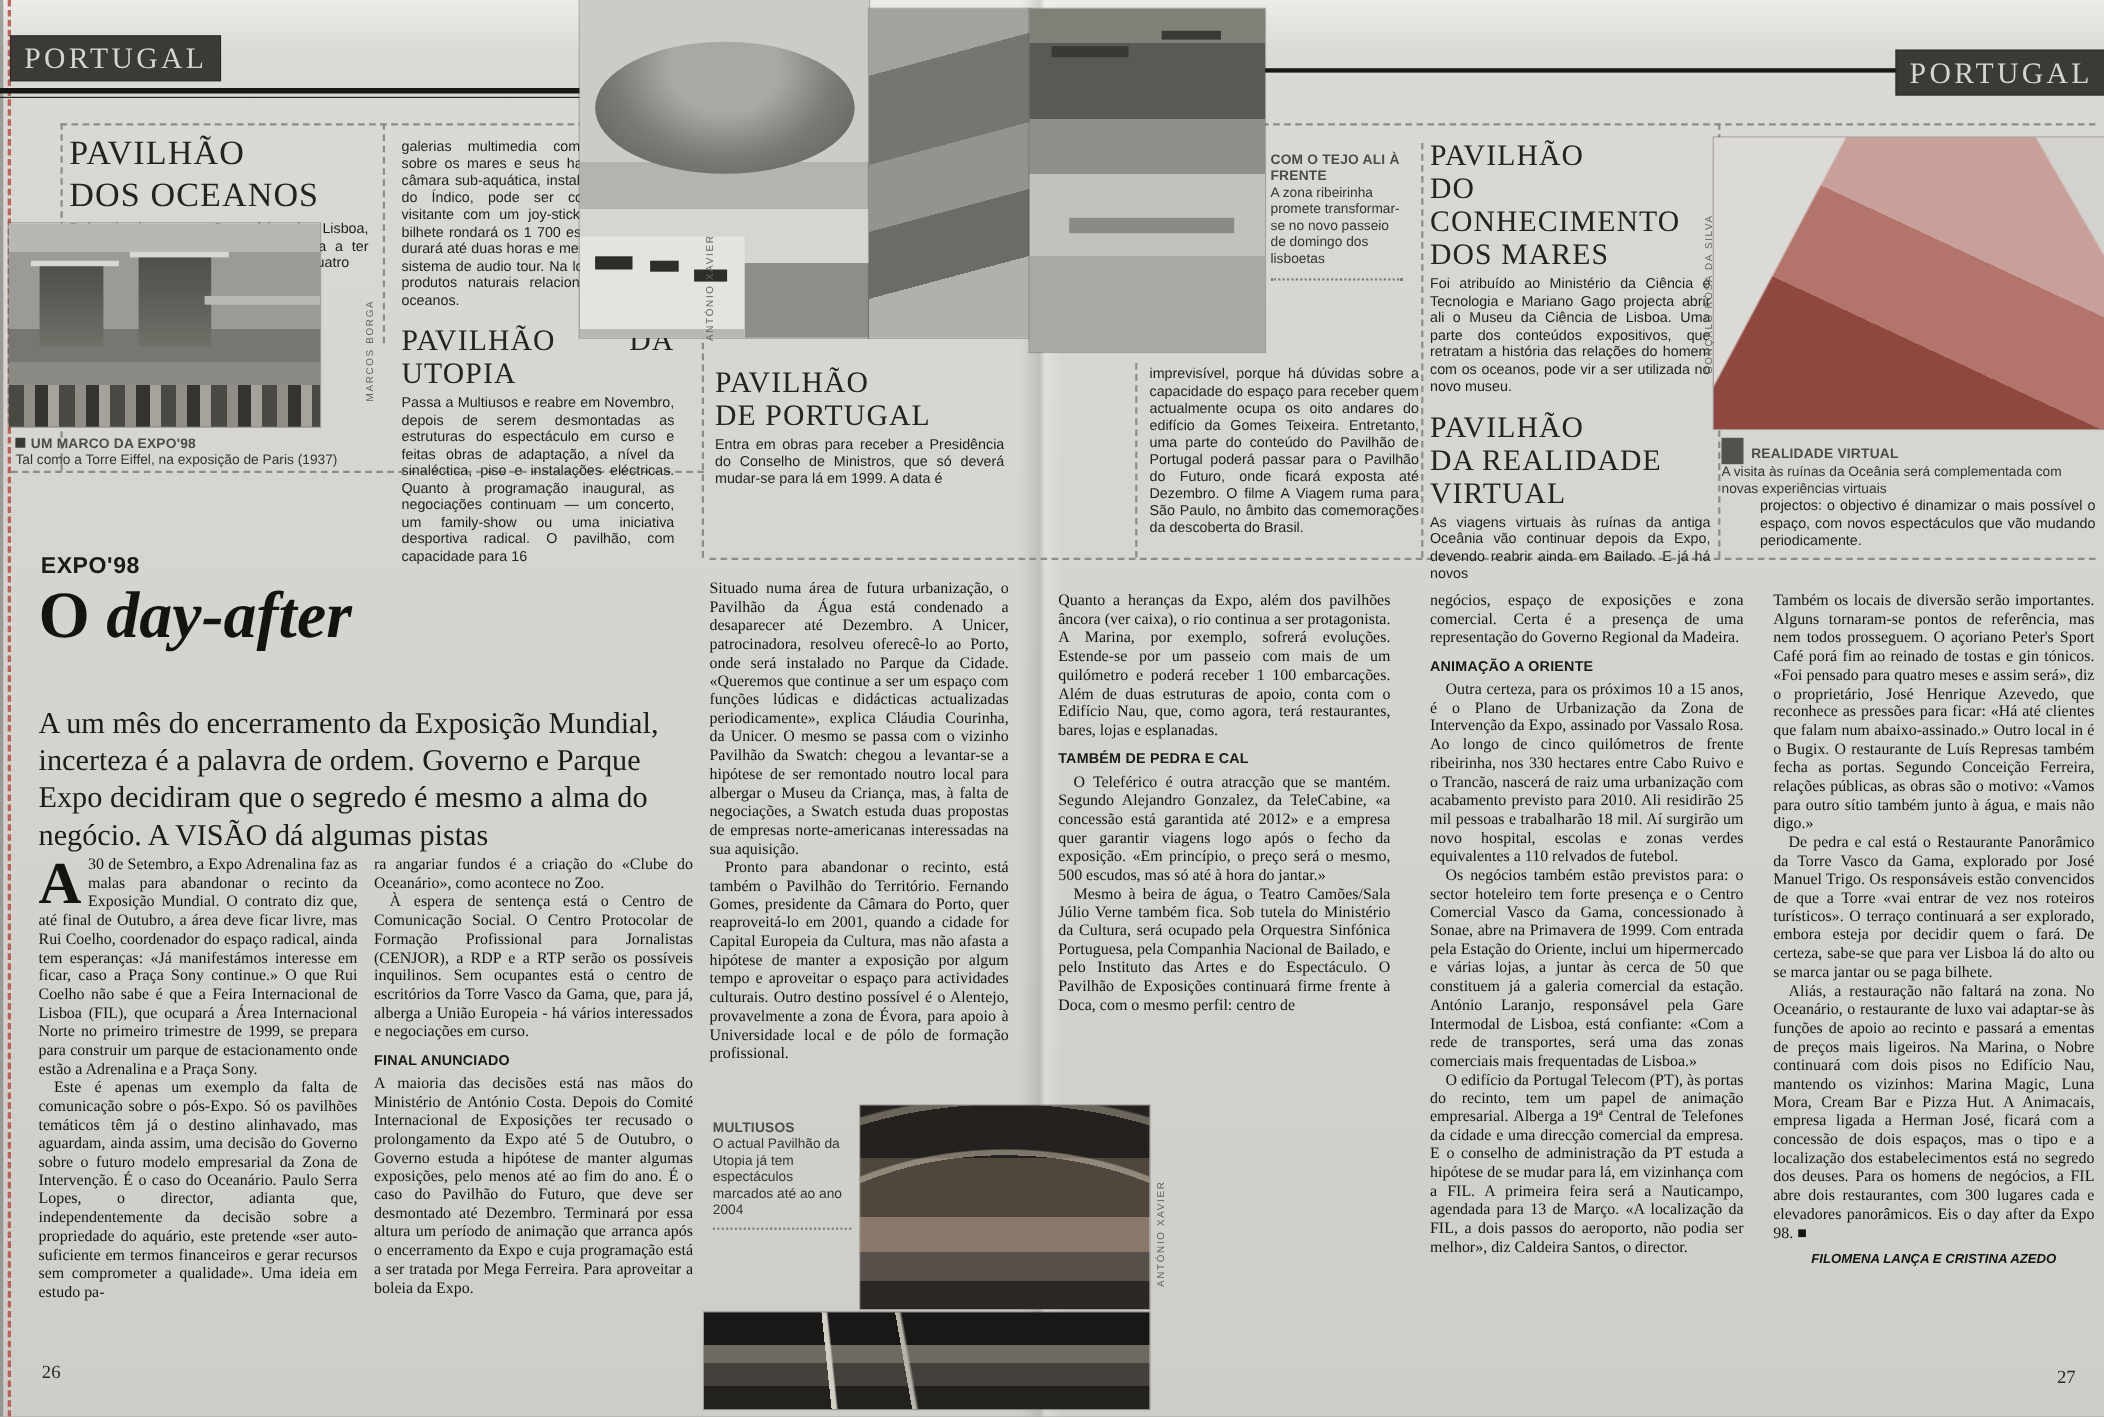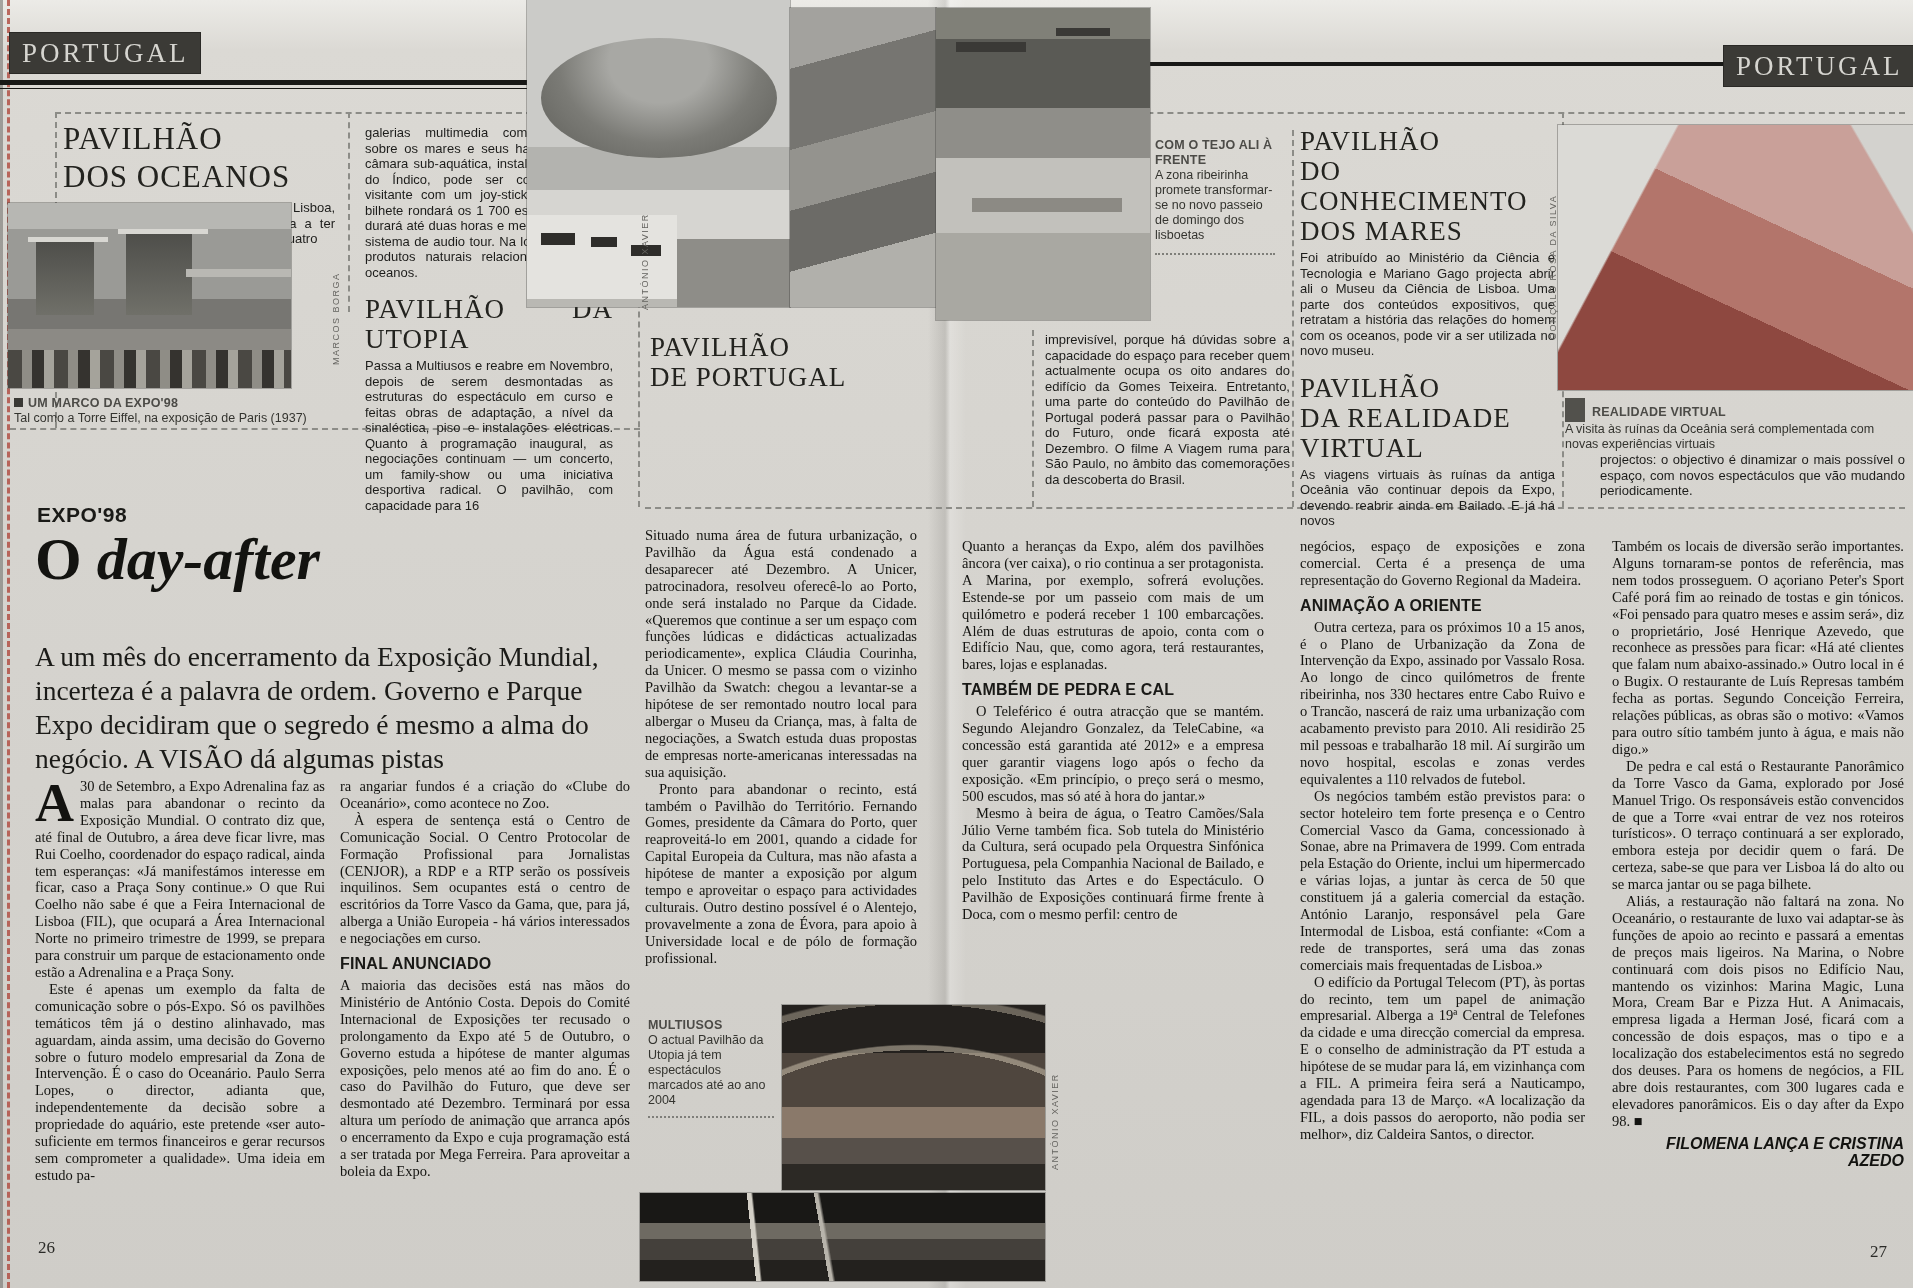--- a/index.html
+++ b/index.html
@@ -67,25 +67,25 @@
   .kicker{font-weight:bold;font-size:21px;letter-spacing:.5px;color:#1a1a17;}
   .headline{font-family:"Liberation Serif","DejaVu Serif",serif;font-weight:bold;font-size:60px;
     line-height:62px;color:#131310;}
   .headline .em{font-style:italic;}
   .standfirst{font-family:"Liberation Serif","DejaVu Serif",serif;font-size:27.5px;line-height:34px;
     color:#1b1b18;text-align:left;}
   .bodycol{font-family:"Liberation Serif","DejaVu Serif",serif;font-size:14.5px;line-height:16.9px;
     text-align:justify;color:#131310;z-index:2;}
   .bodycol p{margin:0;}
   .bodycol p + p{text-indent:14px;}
-  .subhead{font-family:"Liberation Sans","DejaVu Sans",sans-serif;font-weight:bold;font-size:16px;
+  .subhead{font-family:"Liberation Sans","DejaVu Sans",sans-serif;font-weight:bold;font-size:13px;
     letter-spacing:.2px;margin:9px 0 4px;color:#191916;}
   .dropcap{float:left;font-weight:bold;font-size:54px;line-height:44px;padding:3px 6px 0 0;}
   .byline{font-weight:bold;font-style:italic;font-family:"Liberation Sans","DejaVu Sans",sans-serif;
-    font-size:16px;text-align:right;margin-top:6px;}
+    font-size:12px;text-align:center;margin-top:6px;}
   .pagenum{font-family:"Liberation Serif","DejaVu Serif",serif;font-size:17px;color:#2a2a27;}
 </style>
 </head>
 <body>
 
 <div id="canvas">
 
   <div class="abs edge-dark"></div>
   <div class="abs red-dash"></div>
   <div class="abs fold"></div>
@@ -151,20 +151,21 @@
   </div>
 
   <div class="abs caption" style="left:1155px;top:138px;width:120px;padding-bottom:10px;border-bottom:2px dotted #7e7e79;">
     <div class="cap-title">COM O TEJO ALI À FRENTE</div>
     <div>A zona ribeirinha promete transformar-se no novo passeio de domingo dos lisboetas</div>
   </div>
 
   <div class="abs boxcol" style="left:650px;top:318px;width:263px;">
     <div class="boxhead sm" style="margin-bottom:0;">PAVILHÃO</div>
     <div class="boxhead sm" style="margin-top:0;">DE PORTUGAL</div>
+    <p>Entra em obras para receber a Presidência do Conselho de Ministros, que só deverá mudar-se para lá em 1999. A data é</p>
   </div>
 
   <div class="abs boxcol" style="left:1045px;top:332px;width:245px;">
     <p>imprevisível, porque há dúvidas sobre a capacidade do espaço para receber quem actualmente ocupa os oito andares do edifício da Gomes Teixeira. Entretanto, uma parte do conteúdo do Pavilhão de Portugal poderá passar para o Pavilhão do Futuro, onde ficará exposta até Dezembro. O filme A Viagem ruma para São Paulo, no âmbito das comemorações da descoberta do Brasil.</p>
   </div>
 
   <div class="abs boxcol" style="left:1300px;top:126px;width:255px;">
     <div class="boxhead sm" style="margin:0;">PAVILHÃO</div>
     <div class="boxhead sm" style="margin:0;">DO CONHECIMENTO</div>
     <div class="boxhead sm" style="margin:0 0 4px;">DOS MARES</div>

